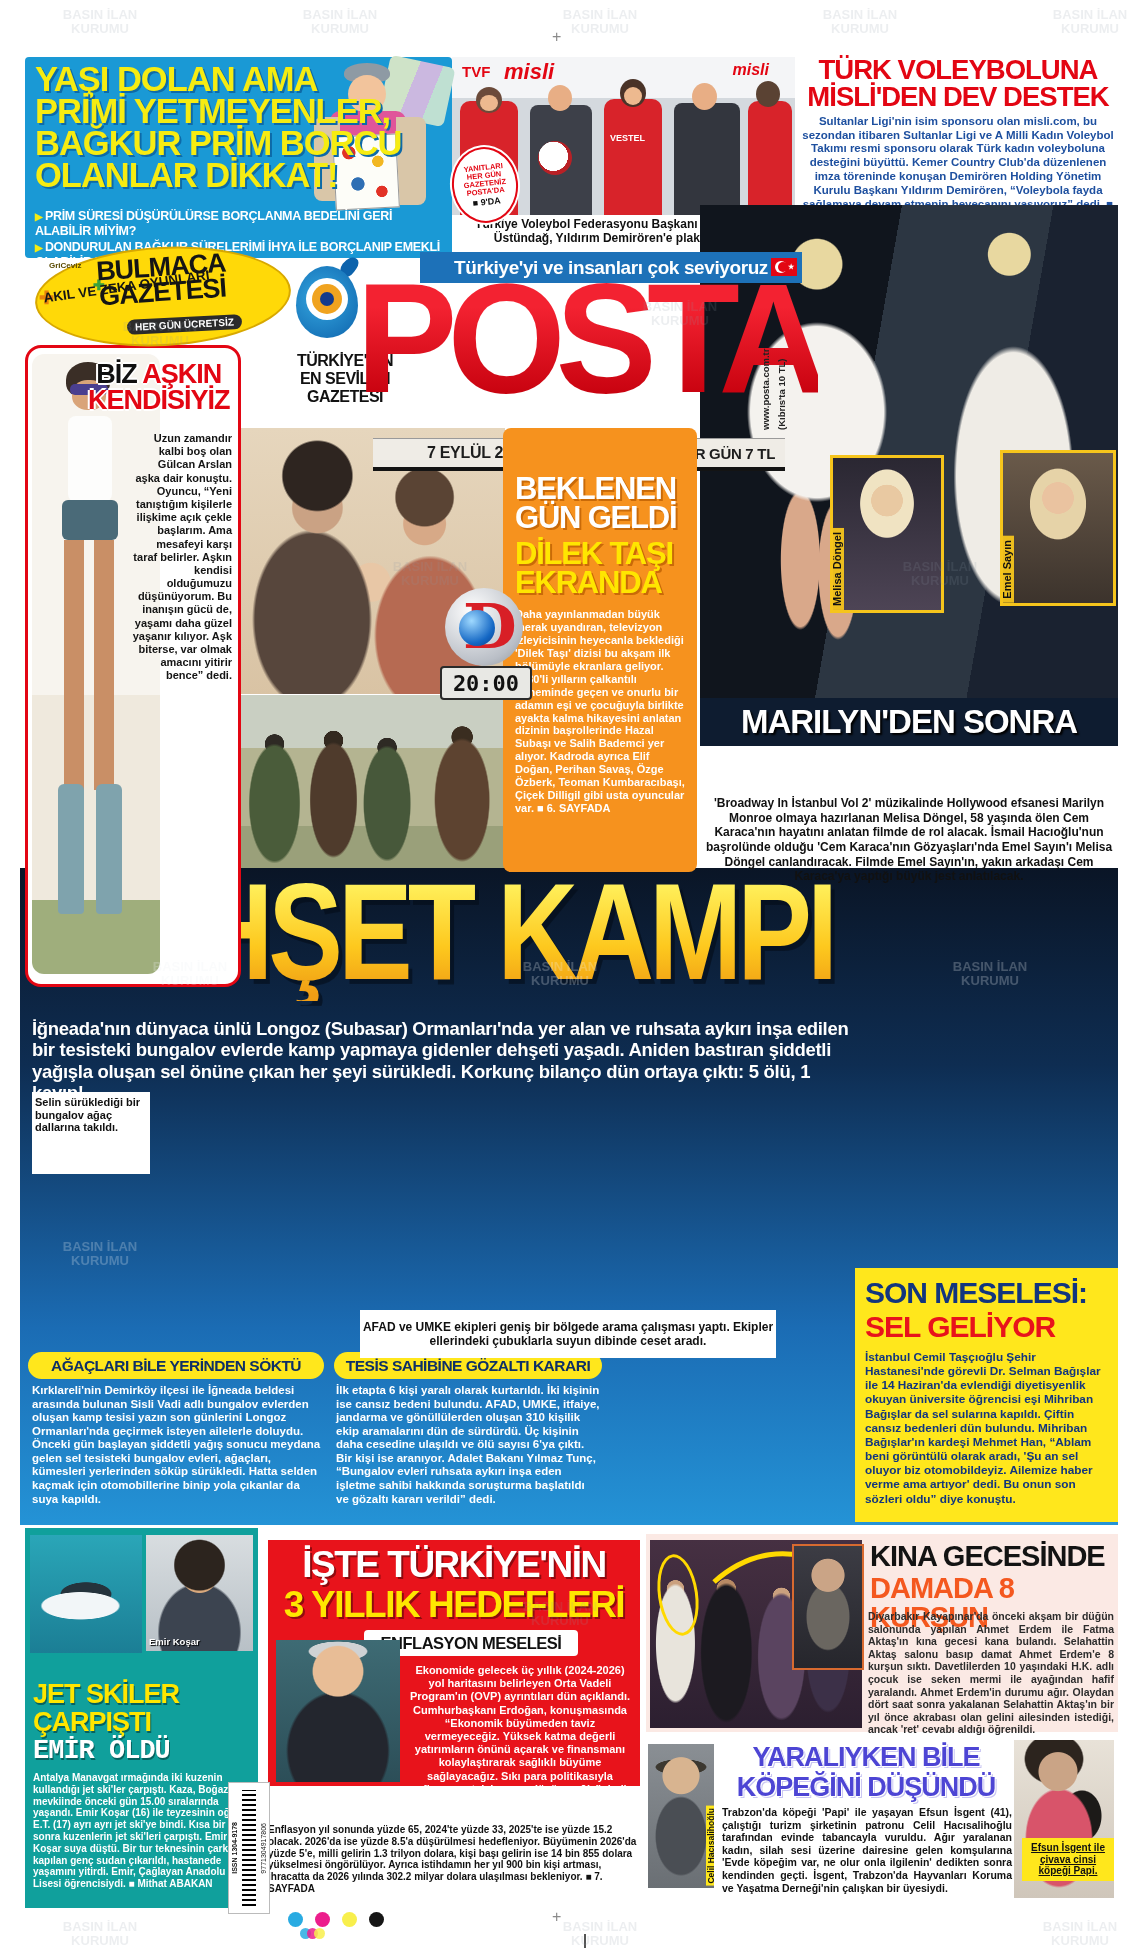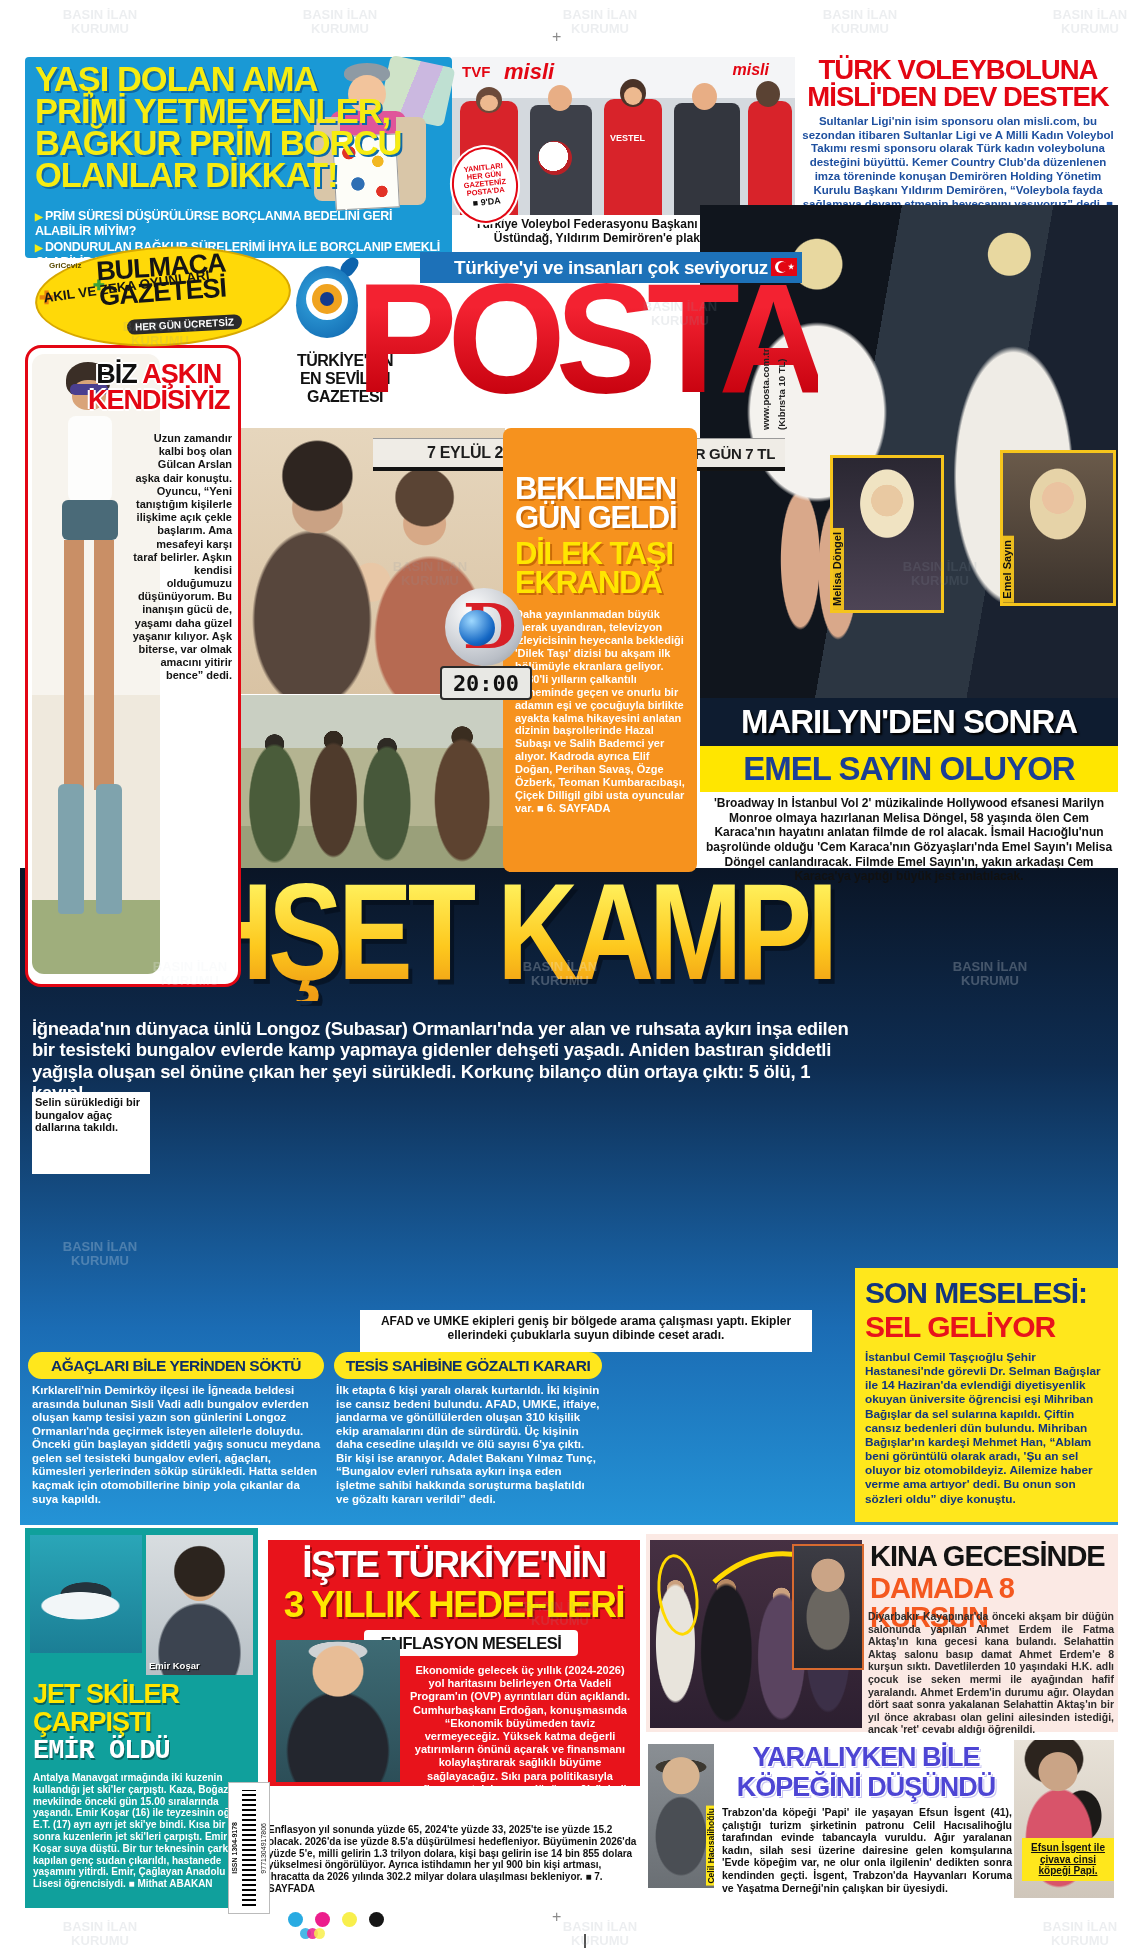--- a/index.html
+++ b/index.html
@@ -355,23 +355,20 @@
   </div>
   <div class="inset" style="left:1000px;top:450px;width:110px;height:150px;background:
        radial-gradient(circle 26px at 50% 30%,#eac3a0 60%,transparent 62%),
        radial-gradient(ellipse 46px 58px at 50% 34%,#e6d3a8 60%,transparent 62%),
        linear-gradient(#6a5a4a,#3c332c);">
     <div class="vlabel">Emel Sayın</div>
   </div>
   <div class="abs mar-strip1">
     <span>MARILYN'DEN SONRA</span>
   </div>
-  <div class="abs mar-strip2">
-    <span>EMEL SAYIN OLUYOR</span>
-  </div>
   <div class="abs mar-body">'Broadway In İstanbul Vol 2' müzikalinde Hollywood efsanesi Marilyn Monroe olmaya hazırlanan Melisa Döngel, 58 yaşında ölen Cem Karaca'nın hayatını anlatan filmde de rol alacak. İsmail Hacıoğlu'nun başrolünde olduğu 'Cem Karaca'nın Gözyaşları'nda Emel Sayın'ı Melisa Döngel canlandıracak. Filmde Emel Sayın'ın, yakın arkadaşı Cem Karaca'ya yaptığı büyük jest anlatılacak.</div>
 
   <div class="abs dehset">
     <div class="dehset-h"><span>DEHŞET KAMPI</span></div>
     <div class="deck">İğneada'nın dünyaca ünlü Longoz (Subasar) Ormanları'nda yer alan ve ruhsata aykırı inşa edilen bir tesisteki bungalov evlerde kamp yapmaya gidenler dehşeti yaşadı. Aniden bastıran şiddetli yağışla oluşan sel önüne çıkan her şeyi sürükledi. Korkunç bilanço dün ortaya çıktı: 5 ölü, 1 kayıp!</div>
   </div>
 
   <div class="ph" style="left:855px;top:872px;width:263px;height:396px;background:
        radial-gradient(circle 34px at 32% 14%,#f2ede6 95%,transparent),
        radial-gradient(circle 8px at 32% 8%,#d8a0b0 95%,transparent),
@@ -395,21 +392,21 @@
 
   <div class="ph" style="left:326px;top:1085px;width:522px;height:222px;background:
        radial-gradient(ellipse 140px 16px at 30% 62%,#c8b088 95%,transparent),
        radial-gradient(ellipse 120px 14px at 68% 56%,#bfa67c 95%,transparent),
        radial-gradient(circle 8px at 22% 70%,#e23226 95%,transparent),
        radial-gradient(circle 8px at 38% 74%,#f2f2f0 95%,transparent),
        radial-gradient(circle 8px at 56% 72%,#e58a1e 95%,transparent),
        radial-gradient(circle 8px at 72% 76%,#e23226 95%,transparent),
        radial-gradient(circle 8px at 86% 72%,#f2f2f0 95%,transparent),
        linear-gradient(#4a6040 0 40%,#39512f 40% 60%,#4a4434 60%);"></div>
-  <div class="ph-cap" style="left:360px;top:1310px;width:452px;height:38px;font-size:12px;line-height:1.2;padding-top:4px;z-index:4;">AFAD ve UMKE ekipleri geniş bir bölgede arama çalışması yaptı. Ekipler ellerindeki çubuklarla suyun dibinde ceset aradı.</div>
+  <div class="ph-cap" style="left:360px;top:1310px;width:416px;height:38px;font-size:12px;line-height:1.2;padding-top:10px;z-index:4;">AFAD ve UMKE ekipleri geniş bir bölgede arama çalışması yaptı. Ekipler ellerindeki çubuklarla suyun dibinde ceset aradı.</div>
 
   <div class="ph" style="left:608px;top:1312px;width:240px;height:208px;background:
        radial-gradient(ellipse 12px 30px at 16% 46%,#2a2a30 95%,transparent),
        radial-gradient(circle 6px at 16% 32%,#d84a68 95%,transparent),
        radial-gradient(ellipse 12px 30px at 34% 50%,#2a2a30 95%,transparent),
        radial-gradient(circle 6px at 34% 36%,#e58a1e 95%,transparent),
        radial-gradient(ellipse 12px 30px at 52% 48%,#2a2a30 95%,transparent),
        radial-gradient(circle 6px at 52% 34%,#d84a68 95%,transparent),
        radial-gradient(ellipse 12px 30px at 70% 52%,#2a2a30 95%,transparent),
        radial-gradient(circle 6px at 70% 38%,#e23226 95%,transparent),
@@ -425,21 +422,21 @@
     <div class="h1">SON MESELESİ:</div>
     <div class="h2">SEL GELİYOR</div>
     <div class="bd">İstanbul Cemil Taşçıoğlu Şehir Hastanesi'nde görevli Dr. Selman Bağışlar ile 14 Haziran'da evlendiği diyetisyenlik okuyan üniversite öğrencisi eşi Mihriban Bağışlar da sel sularına kapıldı. Çiftin cansız bedenleri dün bulundu. Mihriban Bağışlar'ın kardeşi Mehmet Han, “Ablam beni görüntülü olarak aradı, 'Şu an sel oluyor biz otomobildeyiz. Ailemize haber verme ama artıyor' dedi. Bu onun son sözleri oldu” diye konuştu.</div>
   </div>
 
   <div class="abs jetbox">
     <div class="ph" style="left:5px;top:7px;width:112px;height:118px;background:
          radial-gradient(ellipse 40px 14px at 45% 60%,#f2f6f8 95%,transparent),
          radial-gradient(ellipse 26px 12px at 50% 50%,#25333c 95%,transparent),
          linear-gradient(#2aa6b8,#1b7e95);"></div>
-    <div class="ph" style="left:121px;top:7px;width:107px;height:140px;background:
+    <div class="ph" style="left:121px;top:7px;width:107px;height:116px;background:
          radial-gradient(circle 26px at 50% 26%,#2c241e 95%,transparent),
          radial-gradient(circle 19px at 50% 34%,#d8a87c 95%,transparent),
          radial-gradient(ellipse 42px 50px at 50% 84%,#3c4450 95%,transparent),
          linear-gradient(#d8dde0,#b8c0c6);">
       <span class="abs b" style="left:3px;bottom:4px;color:#fff;font-size:9.5px;text-shadow:1px 1px 1px #000;">Emir Koşar</span>
     </div>
 
     <div class="abs" style="left:8px;top:152px;">
       <div style="color:#ffe600;font-weight:bold;font-size:27px;letter-spacing:-1px;line-height:1.05;text-shadow:1px 2px 0 #06615e;">JET SKİLER</div>
       <div style="color:#ffe600;font-weight:bold;font-size:27px;letter-spacing:-1px;line-height:1.05;text-shadow:1px 2px 0 #06615e;">ÇARPIŞTI</div>

